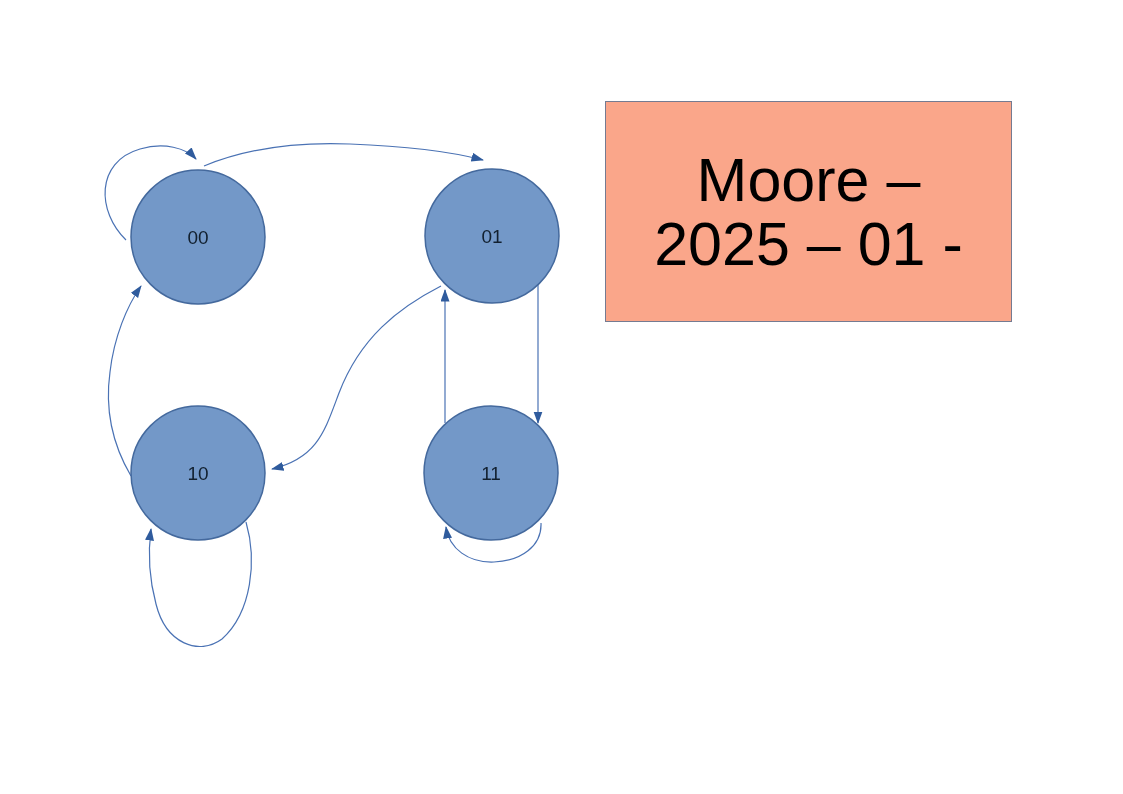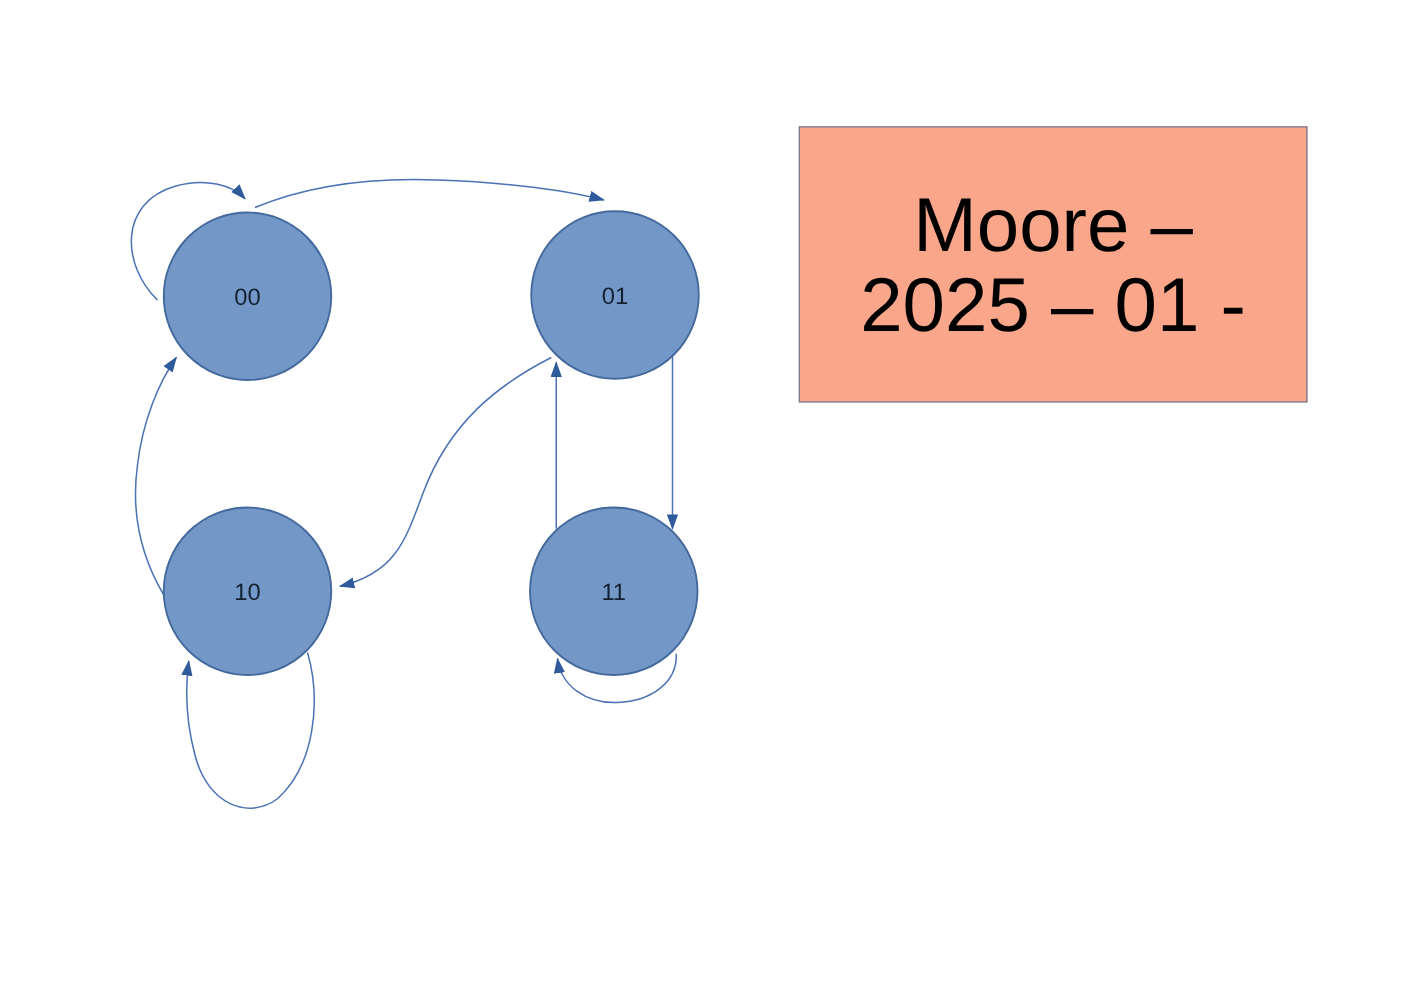--- a/index.html
+++ b/index.html
@@ -35,21 +35,21 @@
   .edge {
     fill: none;
     stroke: var(--edge-color, #4a72b4);
     stroke-width: 1.2;
   }
   .arrowhead {
     fill: var(--arrowhead-color, #2f5b9d);
   }
   .title-box {
     position: absolute;
-    left: 639px;
+    left: 605px;
     top: 101px;
     width: 407px;
     height: 221px;
     background: var(--title-bg, #faa68a);
     border: 1px solid var(--title-border, #757b91);
     box-sizing: border-box;
     display: flex;
     flex-direction: column;
     justify-content: center;
     align-items: center;

